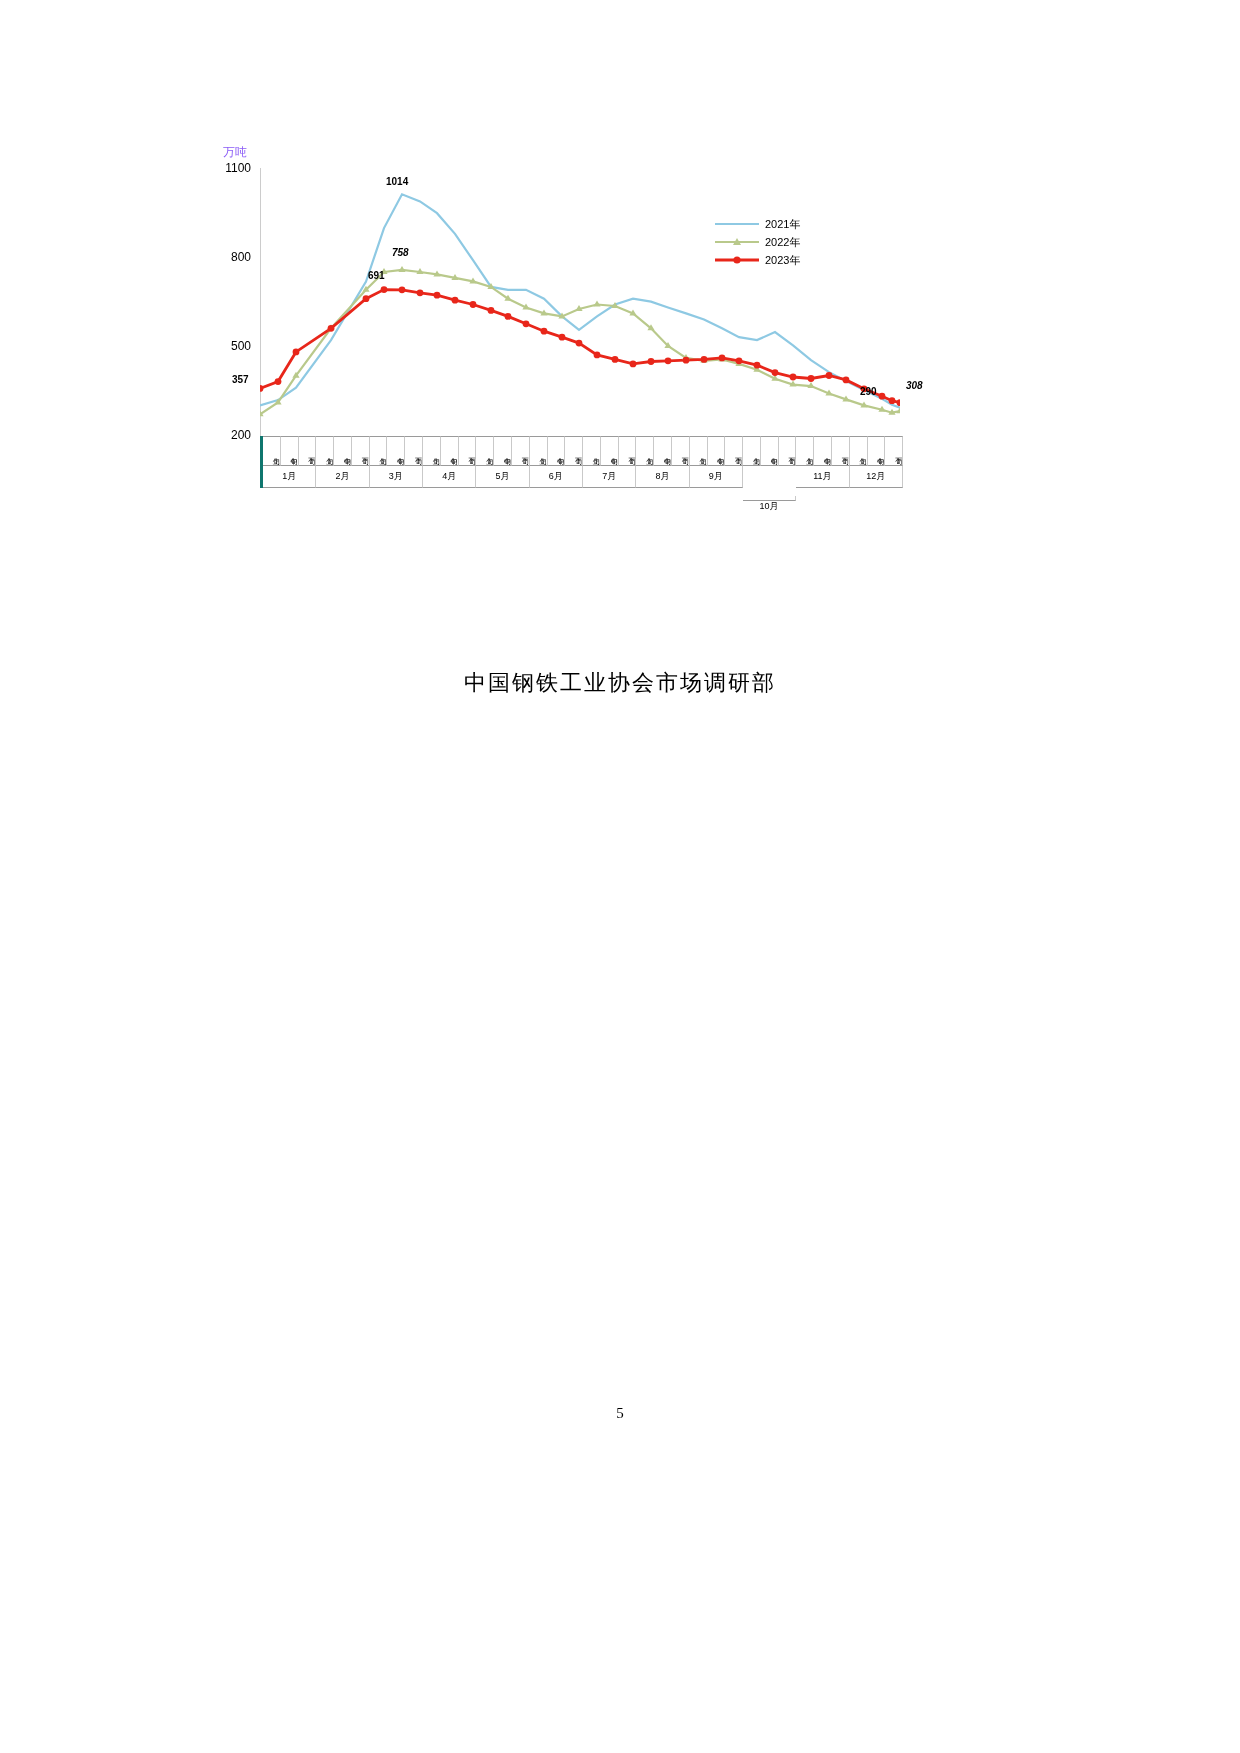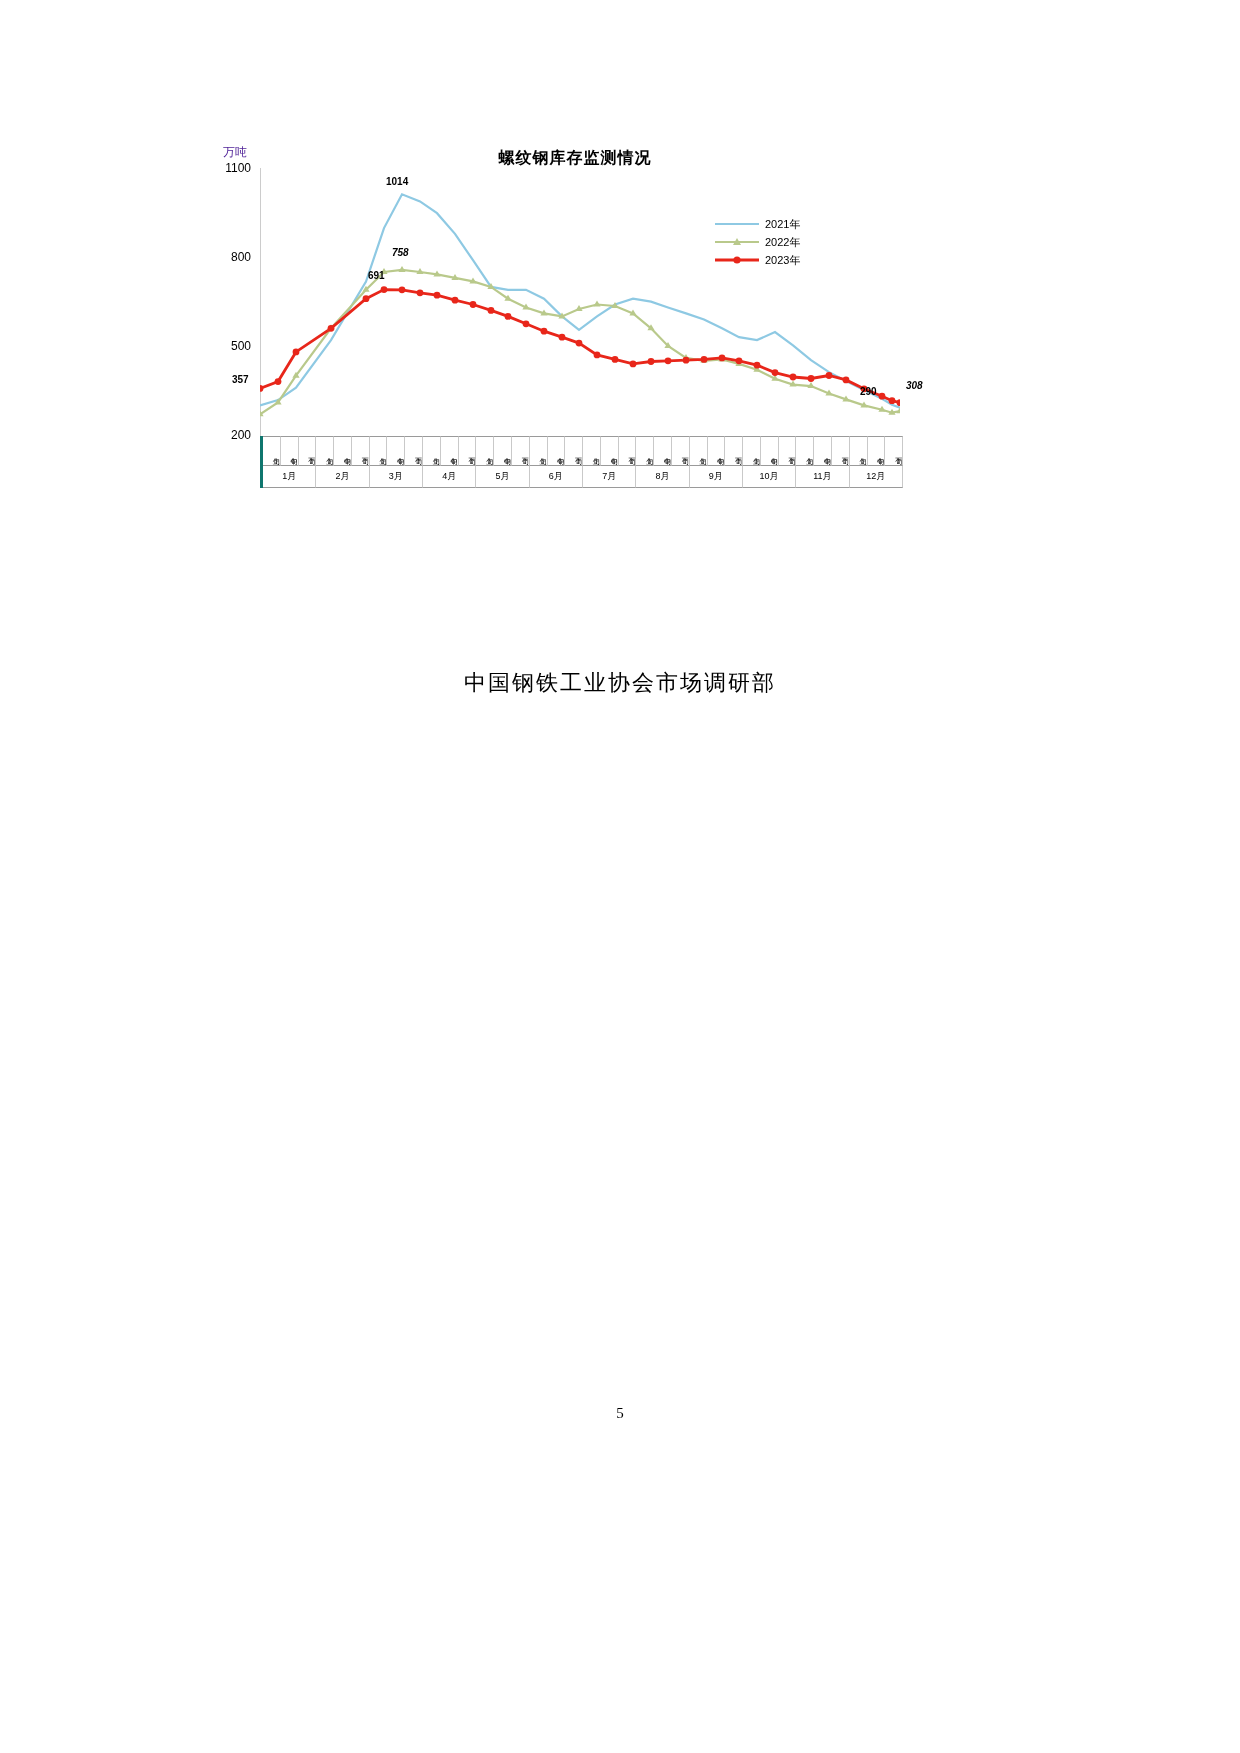--- a/index.html
+++ b/index.html
@@ -26,21 +26,21 @@
     top: 130px;
     width: 720px;
     height: 360px;
   }
   .chart-unit {
     position: absolute;
     left: 8px;
     top: 14px;
     font-family: "Liberation Sans", sans-serif;
     font-size: 12px;
-    color: #4c1d95;
+    color: #8b5cf6;
   }
   .chart-title {
     position: absolute;
     left: 0;
     top: 18px;
     width: 720px;
     text-align: center;
     font-family: "Liberation Sans", sans-serif;
     font-weight: bold;
     font-size: 16px;
@@ -177,21 +177,20 @@
   }
 </style>
 </head>
 <body>
 
 <div class="page">
 
   <div class="chart-block">
 
     <div class="chart-unit">万吨</div>
-    <div class="chart-title">螺纹钢库存监测情况</div>
 
     <div class="y-labels">
       <span style="top:0px;">1100</span>
       <span style="top:89px;">800</span>
       <span style="top:178px;">500</span>
       <span style="top:267px;">200</span>
     </div>
 
     <div class="plot">
       <svg width="640" height="268" viewBox="0 0 640 268">
@@ -362,21 +361,21 @@
       <div class="x-months" id="x-months">
           <div class="x-month" style="width: 8.33333%;">1月</div>
           <div class="x-month" style="width: 8.33333%;">2月</div>
           <div class="x-month" style="width: 8.33333%;">3月</div>
           <div class="x-month" style="width: 8.33333%;">4月</div>
           <div class="x-month" style="width: 8.33333%;">5月</div>
           <div class="x-month" style="width: 8.33333%;">6月</div>
           <div class="x-month" style="width: 8.33333%;">7月</div>
           <div class="x-month" style="width: 8.33333%;">8月</div>
           <div class="x-month" style="width: 8.33333%;">9月</div>
-          <div class="x-month" style="width: 8.33333%;">10月</div>
+          <div class="x-month" style="width: 8.33333%; margin-top: 30px;">10月</div>
           <div class="x-month" style="width: 8.33333%;">11月</div>
           <div class="x-month" style="width: 8.33333%;">12月</div>
         </div>
     </div>
 
   </div>
 
   <div class="sign sign-org">中国钢铁工业协会市场调研部</div>
   <div class="page-number">5</div>
 

